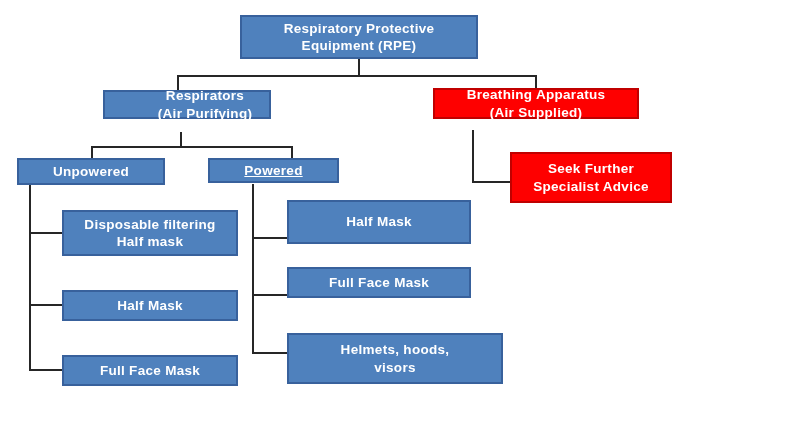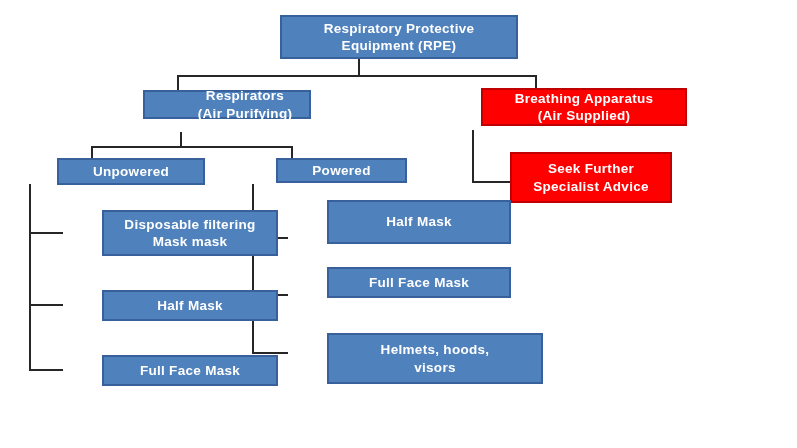--- a/index.html
+++ b/index.html
@@ -27,30 +27,30 @@
     justify-content:center;
     text-align:center;
     font-weight:bold;
     font-size:13.5px;
     line-height:1.28;
     letter-spacing:.3px;
     color:var(--text);
     white-space:pre-line;
     padding:1px 4px;
   }
-  .blue{background:var(--blue-fill);border:2px solid var(--blue-border);margin-left:40px;}
+  .blue{background:var(--blue-fill);border:2px solid var(--blue-border);}
   .red{background:var(--red-fill);border:2px solid var(--red-border);}
   .line{position:absolute;background:var(--connector);}
 
   #n-root{left:240px;top:15px;width:238px;height:44px;}
   #n-respirators{left:103px;top:90px;width:168px;height:29px;padding-left:40px;}
-  #n-breathing{left:433px;top:88px;width:206px;height:38px;margin-left:48px;}
+  #n-breathing{left:433px;top:88px;width:206px;height:31px;}
   #n-seek{left:510px;top:152px;width:162px;height:51px;}
   #n-unpowered{left:17px;top:158px;width:148px;height:27px;}
-  #n-powered{left:236px;top:158px;width:131px;height:25px;}
+  #n-powered{left:208px;top:158px;width:131px;height:25px;text-decoration:underline;}
   #n-u1{left:62px;top:210px;width:176px;height:46px;}
   #n-u2{left:62px;top:290px;width:176px;height:31px;}
   #n-u3{left:62px;top:355px;width:176px;height:31px;}
   #n-p1{left:287px;top:200px;width:184px;height:44px;}
   #n-p2{left:287px;top:267px;width:184px;height:31px;}
   #n-p3{left:287px;top:333px;width:216px;height:51px;}
 </style>
 </head>
 <body>
 
@@ -79,21 +79,21 @@
 Equipment (RPE)</div>
   <div class="node blue" id="n-respirators">Respirators
 (Air Purifying)</div>
   <div class="node red" id="n-breathing">Breathing Apparatus
 (Air Supplied)</div>
   <div class="node red" id="n-seek">Seek Further
 Specialist Advice</div>
   <div class="node blue" id="n-unpowered">Unpowered</div>
   <div class="node blue" id="n-powered">Powered</div>
   <div class="node blue" id="n-u1">Disposable filtering
-Mask mask</div>
+Half mask</div>
   <div class="node blue" id="n-u2">Half Mask</div>
   <div class="node blue" id="n-u3">Full Face Mask</div>
   <div class="node blue" id="n-p1">Half Mask</div>
   <div class="node blue" id="n-p2">Full Face Mask</div>
   <div class="node blue" id="n-p3">Helmets, hoods,
 visors</div>
 
 </div>
 
 </body></html>

